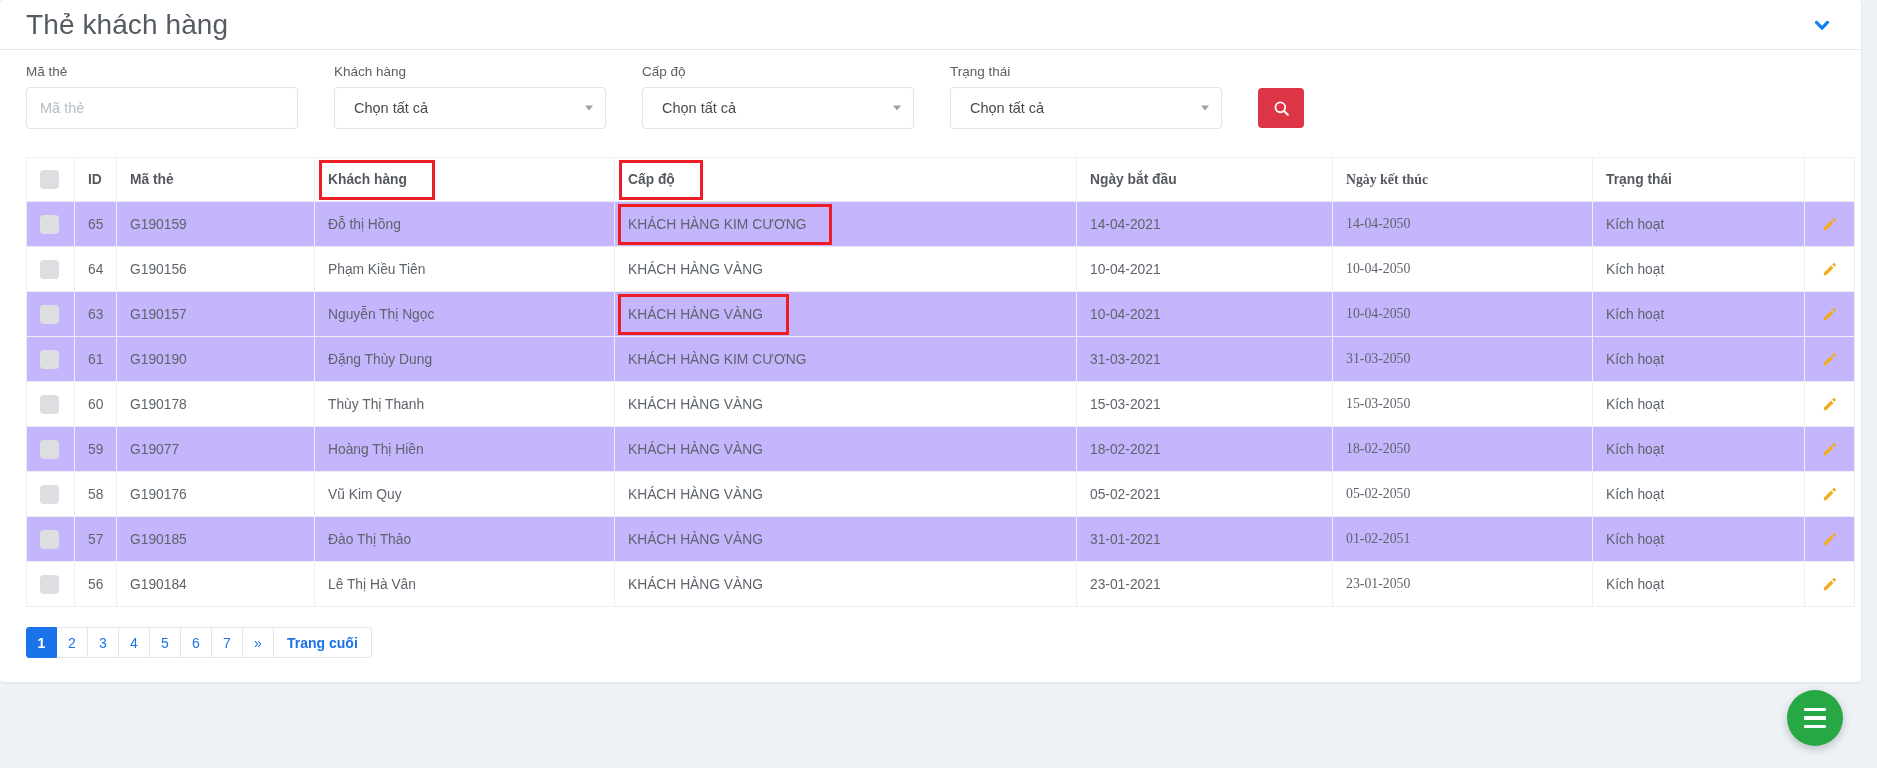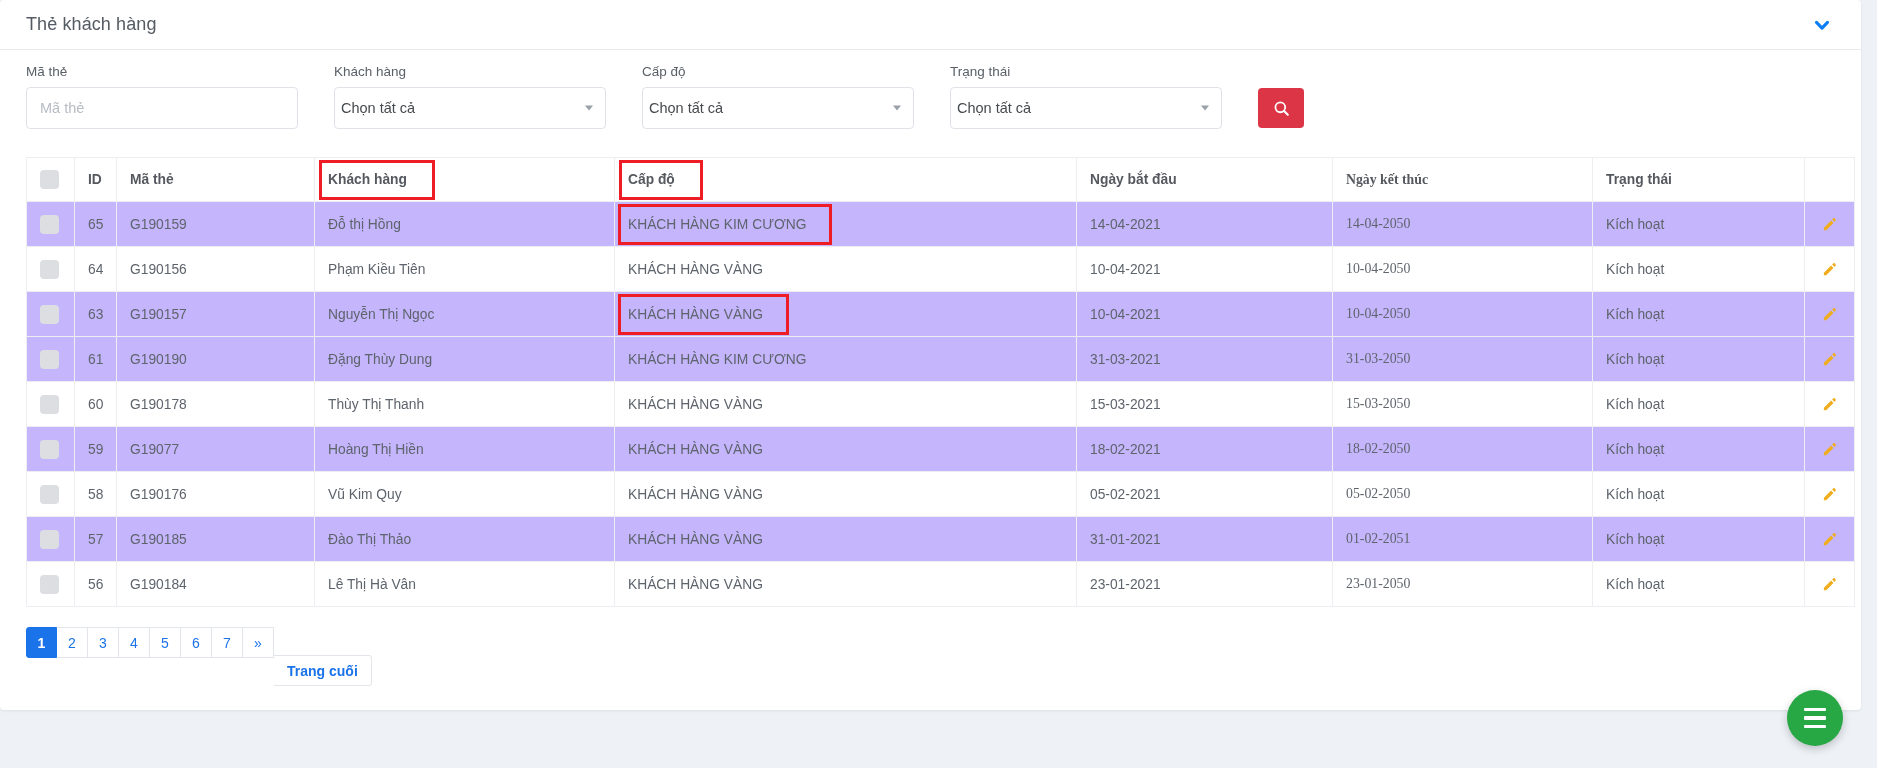--- a/index.html
+++ b/index.html
@@ -27,21 +27,21 @@
   
   .panel-header {
     height: 50px;
     display: flex;
     align-items: center;
     justify-content: space-between;
     padding: 0 22px 0 26px;
     border-bottom: 1px solid #e8eaed;
   }
   .panel-title {
-    font-size: 18px;
+    font-size: 28px;
     color: #555b63;
     font-weight: 400;
     letter-spacing: .1px;
   }
   .chevron-btn {
     width: 34px; height: 34px;
     display: flex; align-items: center; justify-content: center;
     cursor: pointer;
   }
   .chevron-btn svg { display: block; }
@@ -73,21 +73,21 @@
     outline: none;
   }
   .text-input::placeholder { color: #b6bcc4; }
   .select-box {
     position: relative;
     width: 272px; height: 42px;
     border: 1px solid #dfe3e8;
     border-radius: 4px;
     background: #fff;
     display: flex; align-items: center;
-    padding: 0 6px;
+    padding: 0 19px;
     font-size: 14.5px;
     color: #46494d;
     cursor: pointer;
   }
   .select-caret {
     position: absolute;
     right: 12px; top: 50%;
     transform: translateY(-50%);
     width: 0; height: 0;
     border-left: 4.5px solid transparent;
@@ -190,21 +190,21 @@
     padding: 0 9px;
   }
   .pg:first-child { border-left: 1px solid #e2e5e9; border-radius: 3px 0 0 3px; }
   .pg:last-child  { border-radius: 0 3px 3px 0; }
   .pg.active {
     background: #1a73e8;
     border-color: #1a73e8;
     color: #fff;
     font-weight: bold;
   }
-  .pg.last-page { padding: 12px 13px; font-weight: bold; margin-top: 28px; }
+  .pg.last-page { padding: 12px 13px; font-weight: bold; }
 
   
   .fab {
     position: absolute;
     right: 34px; bottom: 22px;
     width: 56px; height: 56px;
     border-radius: 50%;
     background: #28a745;
     box-shadow: 0 3px 8px rgba(0,0,0,0.22);
     display: flex; align-items: center; justify-content: center;

